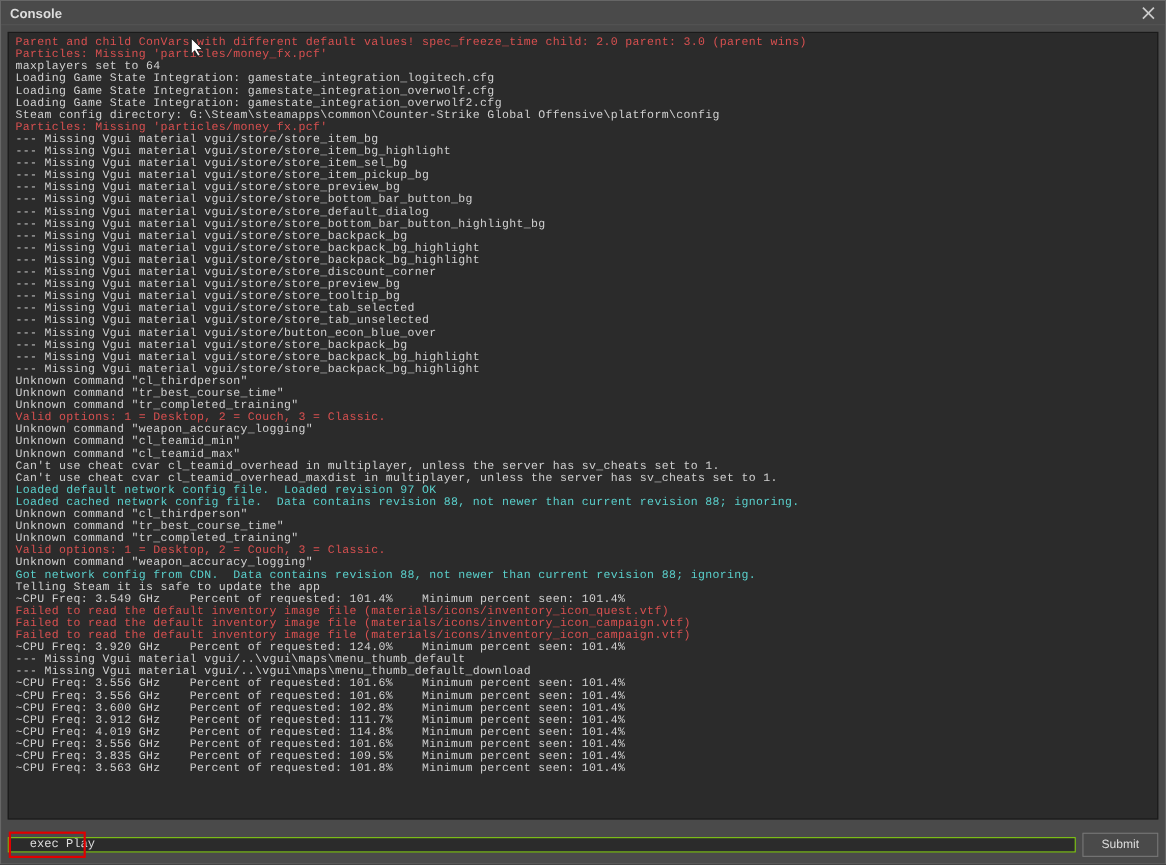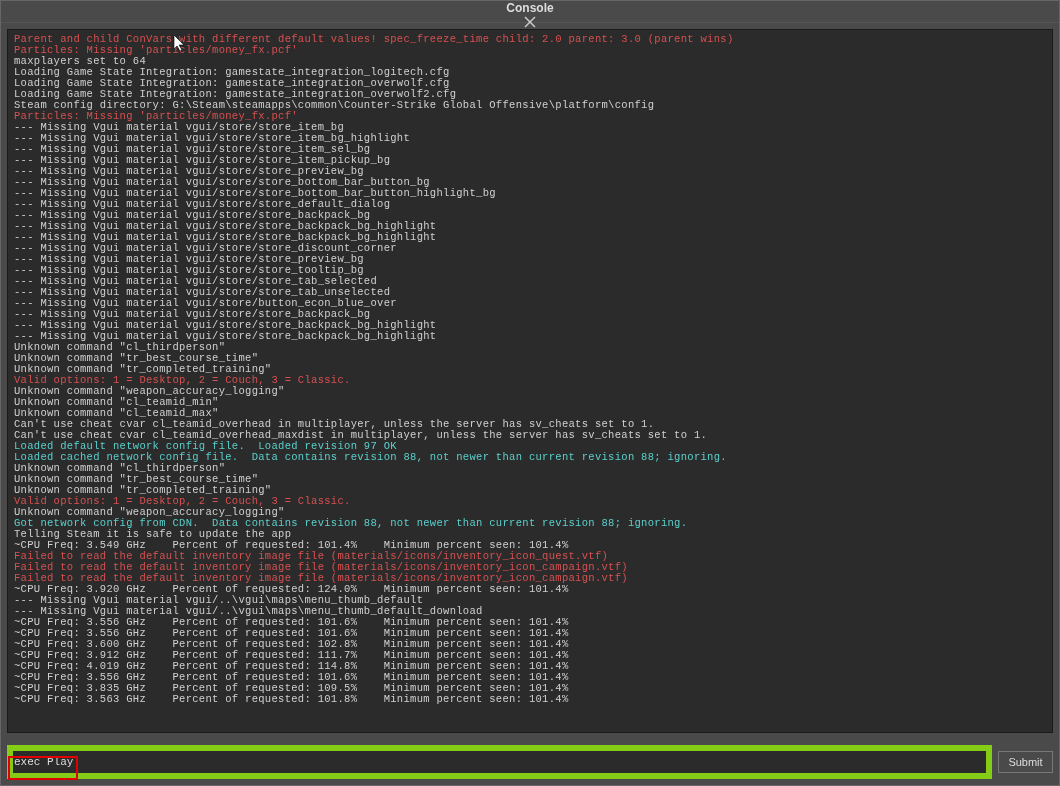--- a/index.html
+++ b/index.html
@@ -23,21 +23,20 @@
     height: 22px;
     background: #4a4a4a;
     display: flex;
     align-items: center;
     padding: 0 8px;
     color: #ddd;
     font-family: Arial, sans-serif;
     font-size: 12px;
     font-weight: bold;
     border-bottom: 1px solid #555;
-    flex-direction: column;
   }
   .title-bar .spacer { flex: 1; }
   .close-icon {
     width: 14px;
     height: 14px;
     color: #ccc;
     cursor: pointer;
   }
   .console-body {
     flex: 1;
@@ -62,41 +61,41 @@
   .c-cyan { color: #5ad0cc; }
   .c-default { color: #d0d0d0; }
   .input-row {
     display: flex;
     align-items: center;
     padding: 6px;
     gap: 6px;
   }
   .console-input {
     flex: 1;
-    height: 34px;
+    height: 14px;
     background: #2b2b2b;
-    border: 6px solid #84cc16;
+    border: 1px solid #84cc16;
     color: #ddd;
     font-family: "Courier New", monospace;
     font-size: 11px;
-    padding: 0 1px;
+    padding: 0 19px;
     outline: none;
   }
   .highlight-box {
     position: absolute;
     left: 8px;
     bottom: 6px;
     width: 70px;
     height: 24px;
     border: 2px solid #e00000;
     pointer-events: none;
   }
   .submit-button {
     height: 22px;
-    width: 55px;
+    width: 69px;
     background: #4a4a4a;
     border: 1px solid #777;
     color: #ddd;
     font-family: Arial, sans-serif;
     font-size: 11px;
     cursor: pointer;
   }
   .cursor-line {
     position: absolute;
     left: 172px;
@@ -129,22 +128,22 @@
       <div class="console-line c-default">Loading Game State Integration: gamestate_integration_overwolf.cfg</div>
       <div class="console-line c-default">Loading Game State Integration: gamestate_integration_overwolf2.cfg</div>
       <div class="console-line c-default">Steam config directory: G:\Steam\steamapps\common\Counter-Strike Global Offensive\platform\config</div>
       <div class="console-line c-red">Particles: Missing 'particles/money_fx.pcf'</div>
       <div class="console-line c-default">--- Missing Vgui material vgui/store/store_item_bg</div>
       <div class="console-line c-default">--- Missing Vgui material vgui/store/store_item_bg_highlight</div>
       <div class="console-line c-default">--- Missing Vgui material vgui/store/store_item_sel_bg</div>
       <div class="console-line c-default">--- Missing Vgui material vgui/store/store_item_pickup_bg</div>
       <div class="console-line c-default">--- Missing Vgui material vgui/store/store_preview_bg</div>
       <div class="console-line c-default">--- Missing Vgui material vgui/store/store_bottom_bar_button_bg</div>
+      <div class="console-line c-default">--- Missing Vgui material vgui/store/store_default_dialog</div>
       <div class="console-line c-default">--- Missing Vgui material vgui/store/store_bottom_bar_button_highlight_bg</div>
-      <div class="console-line c-default">--- Missing Vgui material vgui/store/store_default_dialog</div>
       <div class="console-line c-default">--- Missing Vgui material vgui/store/store_backpack_bg</div>
       <div class="console-line c-default">--- Missing Vgui material vgui/store/store_backpack_bg_highlight</div>
       <div class="console-line c-default">--- Missing Vgui material vgui/store/store_backpack_bg_highlight</div>
       <div class="console-line c-default">--- Missing Vgui material vgui/store/store_discount_corner</div>
       <div class="console-line c-default">--- Missing Vgui material vgui/store/store_preview_bg</div>
       <div class="console-line c-default">--- Missing Vgui material vgui/store/store_tooltip_bg</div>
       <div class="console-line c-default">--- Missing Vgui material vgui/store/store_tab_selected</div>
       <div class="console-line c-default">--- Missing Vgui material vgui/store/store_tab_unselected</div>
       <div class="console-line c-default">--- Missing Vgui material vgui/store/button_econ_blue_over</div>
       <div class="console-line c-default">--- Missing Vgui material vgui/store/store_backpack_bg</div>

